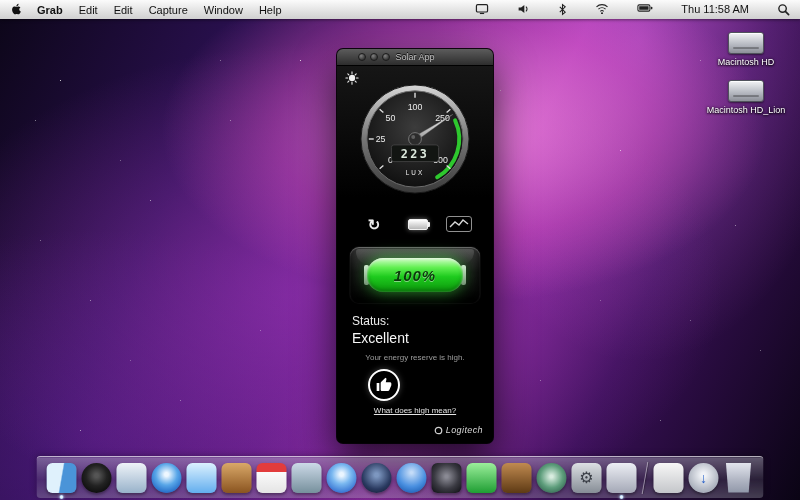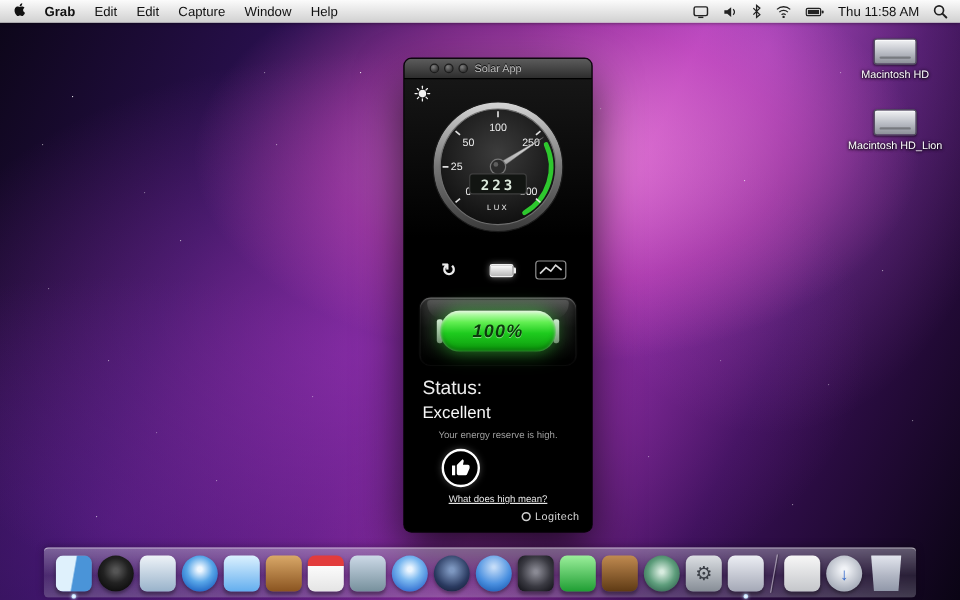--- a/index.html
+++ b/index.html
@@ -30,27 +30,27 @@
       130px 360px rgba(255,255,255,.4), 690px 320px rgba(255,255,255,.45);
   }
 
   
   .menubar { position:absolute; top:0; left:0; right:0; height:19px; z-index:30;
     background:linear-gradient(#fbfbfb,#d0d0d0); box-shadow:0 1px 3px rgba(0,0,0,.45);
     display:flex; align-items:center; padding:0 10px; font-size:11px; color:#111;
   }
   .menubar .menu-item { margin-right:16px; cursor:default;text-align:center; }
   .menubar .app-menu { font-weight:bold; }
-  .mb-right { margin-left:auto; display:flex; align-items:center; gap:11px; }
+  .mb-right { margin-left:auto; display:flex; gap:28px; }
   .mb-icon svg { display:block; }
   .clock { font-size:11px; color:#111; }
 
   
   .desktop-icons { position:absolute; top:32px; right:4px; width:100px; z-index:5;
-    display:flex; flex-direction:column; gap:24px; align-items:center; }
+    display:flex; flex-direction:column; gap:13px; align-items:center; }
   .dicon { display:flex; flex-direction:column; align-items:center; width:100px; cursor:default; }
   .dicon .dlabel { margin-top:3px; font-size:9px; color:#fff; text-align:center; line-height:1.15;
     text-shadow:0 1px 2px #000, 0 0 3px rgba(0,0,0,.9); }
   .drive { width:36px; height:22px; border-radius:3px; position:relative;
     background:linear-gradient(#f2f3f5, #b9bcc4 55%, #8d9099); border:1px solid #50535c;
     box-shadow:inset 0 1px 0 rgba(255,255,255,.85), 0 1px 2px rgba(0,0,0,.5); }
   .drive::after { content:""; position:absolute; left:4px; right:4px; bottom:4px; height:2px;
     background:rgba(0,0,0,.28); border-radius:1px; }
   .folder { width:36px; height:24px; position:relative; border-radius:2px 3px 3px 3px;
     background:linear-gradient(#d9dee7,#97a0b0); border:1px solid #5a6272;
@@ -97,29 +97,29 @@
   .battery { display:flex; align-items:center; }
   .cap { width:5px; height:20px; background:linear-gradient(#e8e8e8,#7e7e7e); border-radius:2px; z-index:0; }
   .bbody { width:96px; height:34px; border-radius:16px; margin:0 -2px; z-index:1; position:relative;
     background:linear-gradient(#d2ffc8 0%, #62ef52 28%, #1ecb1e 55%, #0b960b 100%);
     box-shadow:0 0 16px rgba(70,255,70,.55), inset 0 1px 3px rgba(255,255,255,.7), inset 0 -2px 4px rgba(0,60,0,.5);
     display:flex; align-items:center; justify-content:center; }
   .bpct { font-size:15px; font-weight:bold; font-style:italic; color:#0b3a0b;
     text-shadow:0 1px 0 rgba(255,255,255,.45); letter-spacing:1px; }
 
   .statusblock { width:100%; padding:0 15px; margin-top:11px; color:#fff; }
-  .status-label { font-size:16px; color:#ededed; }
+  .status-label { font-size:12px; color:#ededed; }
   .status-value { font-size:14px; color:#f7f7f7; margin-top:2px; }
   .status-desc { font-size:8px; color:#9d9d9d; margin-top:7px; text-align:center; width:100%; }
   .thumb-circle { margin:7px 0 0 16px; width:32px; height:32px; border:2px solid #fff; border-radius:50%;
     display:flex; align-items:center; justify-content:center; box-shadow:0 0 6px rgba(255,255,255,.25); }
   .help-link { margin-top:5px; text-align:center; font-size:8px; color:#e4e4e4;
     text-decoration:underline; cursor:pointer; width:100%; }
   .brand { position:absolute; right:10px; bottom:7px; display:flex; align-items:center; gap:3px;
-    font-size:9px; color:#d6d6d6; letter-spacing:.4px; }
+    font-size:9px; color:#d6d6d6; letter-spacing:.4px;font-style:italic; }
 
   
   .dock { position:absolute; bottom:2px; left:50%; transform:translateX(-50%); z-index:25;
     height:42px; padding:0 10px; border-radius:4px;
     background:linear-gradient(rgba(200,202,212,.42), rgba(120,122,132,.22) 55%, rgba(165,168,178,.34));
     border-top:1px solid rgba(255,255,255,.6);
     display:flex; align-items:center; gap:5px;
     box-shadow:0 -1px 6px rgba(0,0,0,.25); }
   .dock-item { width:30px; height:30px; border-radius:6px; position:relative; cursor:pointer;
     box-shadow:0 2px 3px rgba(0,0,0,.35); }

